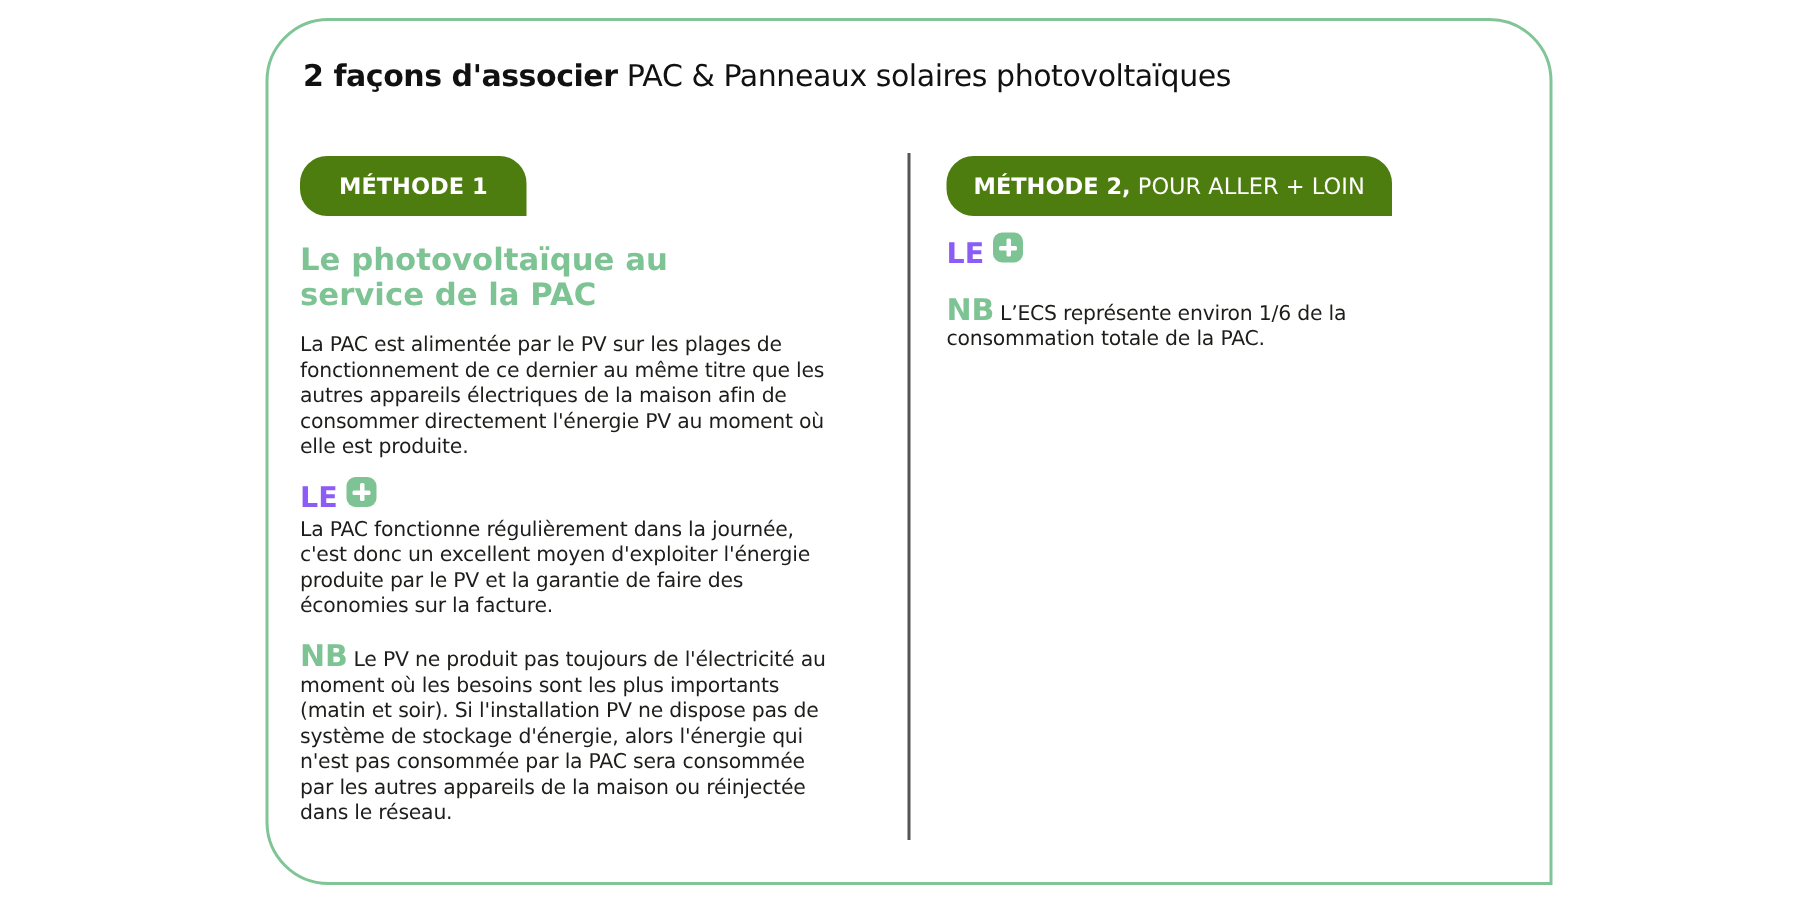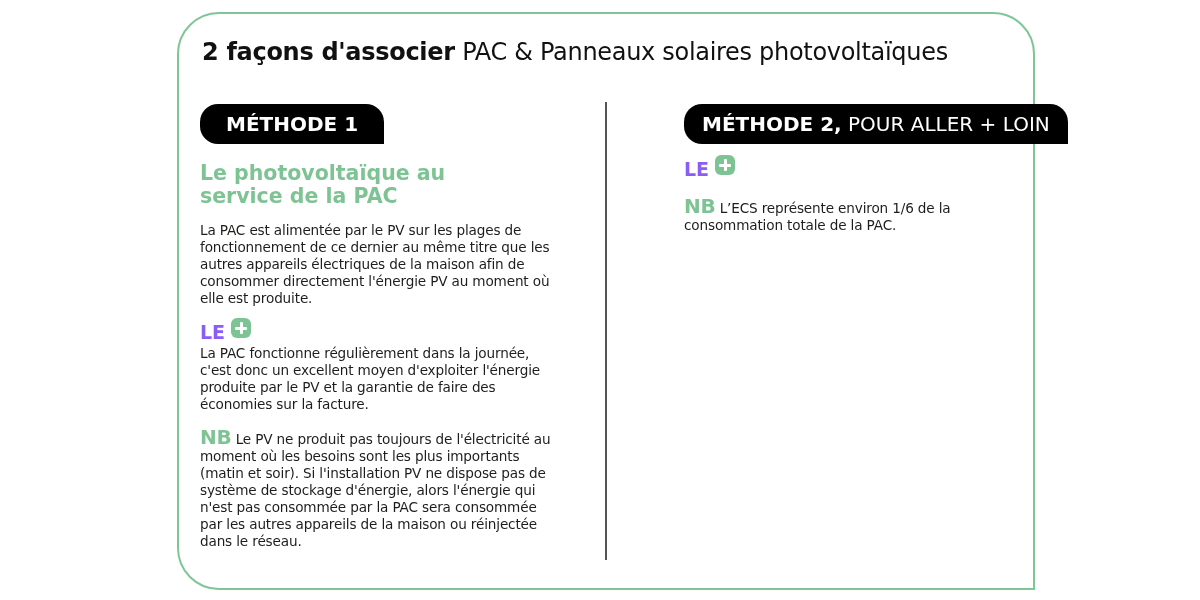--- a/index.html
+++ b/index.html
@@ -1,29 +1,29 @@
 <!DOCTYPE html>
 <html><head>
 <meta charset="utf-8">
 <style>
   html, body { margin: 0; padding: 0; background: #ffffff; }
   body { width: 1200px; height: 600px; position: relative; overflow: hidden;
          font-family: "DejaVu Sans", sans-serif; color: #1d1d1b; }
   .card { position: absolute; left: 177px; top: 12px; width: 858px; height: 578px;
           border: 2px solid #7fc596; border-radius: 42px 42px 0 42px; box-sizing: border-box; }
-  .title { position: absolute; left: 202px; top: 38px; font-size: 24px; letter-spacing: -0.3px;
+  .title { position: absolute; left: 202px; top: 38px; font-size: 20px; letter-spacing: -0.3px;
            color: #111; white-space: nowrap; }
   .title b { font-weight: 700; }
   .title span.light { font-weight: 400; }
   .divider { position: absolute; left: 605px; top: 102px; width: 2px; height: 458px; background: #555; }
   .col { position: absolute; top: 104px; }
   .col.left { left: 200px; width: 370px; }
-  .col.right { left: 684px; width: 370px; }
-  .pill { display: inline-block; background: #000000; color: #fff; height: 40px; line-height: 40px;
-          border-radius: 18px 18px 0 18px; padding: 0 26px; font-size: 20px; white-space: nowrap; }
+  .col.right { left: 631px; width: 370px; }
+  .pill { display: inline-block; background: #4d7c0f; color: #fff; height: 40px; line-height: 40px;
+          border-radius: 18px 18px 0 18px; padding: 0 26px; font-size: 15px; white-space: nowrap; }
   .pill b { font-weight: 700; }
   .pill .rest { font-weight: 400; }
   .heading { color: #7ec394; font-weight: 700; font-size: 20.5px; line-height: 23px; margin: 18px 0 0 0; }
   .body { font-size: 13.6px; line-height: 17px; margin: 14px 0 0 0; letter-spacing: -0.15px; }
   .le { margin-top: 12px; display: flex; align-items: center; height: 26px; }
   .le-text { color: #8b5cf6; font-weight: 700; font-size: 19px; }
   .plus-icon { display: inline-block; width: 20px; height: 20px; margin-left: 6px; margin-top: -8px;
                background: #7ec394; border-radius: 6px; position: relative; }
   .plus-icon::before { content: ""; position: absolute; left: 4px; top: 8.5px; width: 12px; height: 3px; background: #fff; border-radius: 1px; }
   .plus-icon::after { content: ""; position: absolute; left: 8.5px; top: 4px; width: 3px; height: 12px; background: #fff; border-radius: 1px; }

